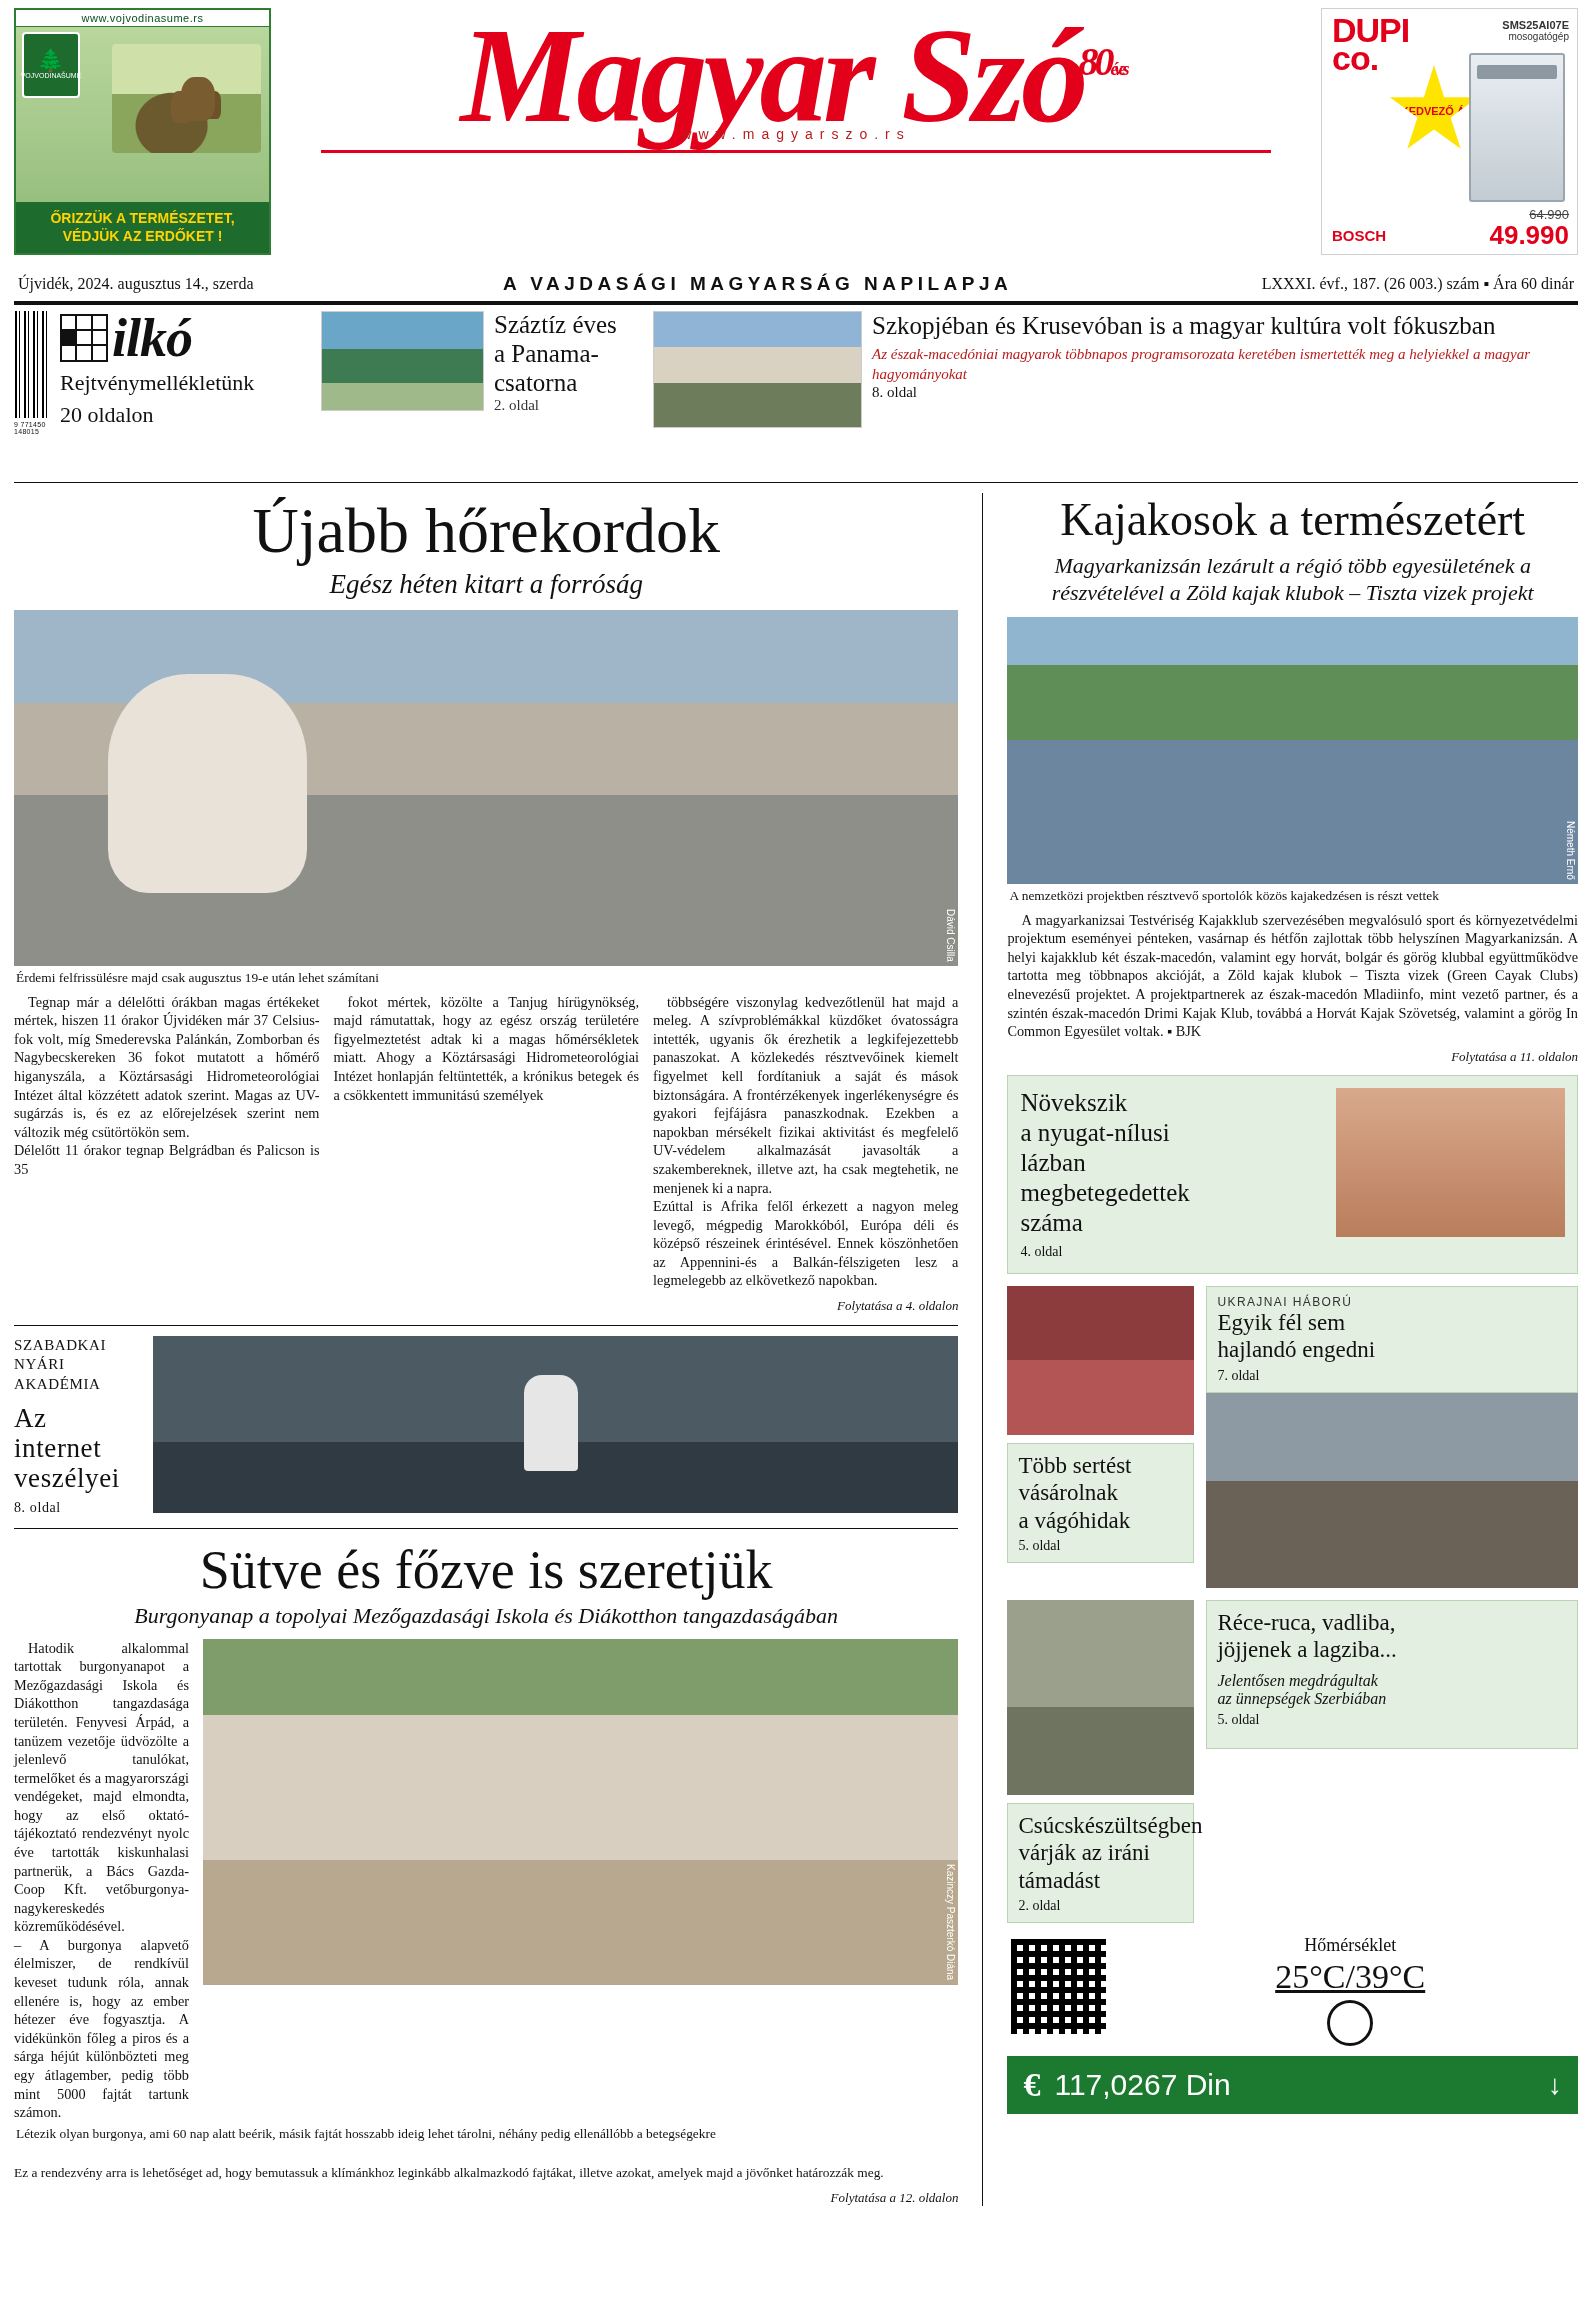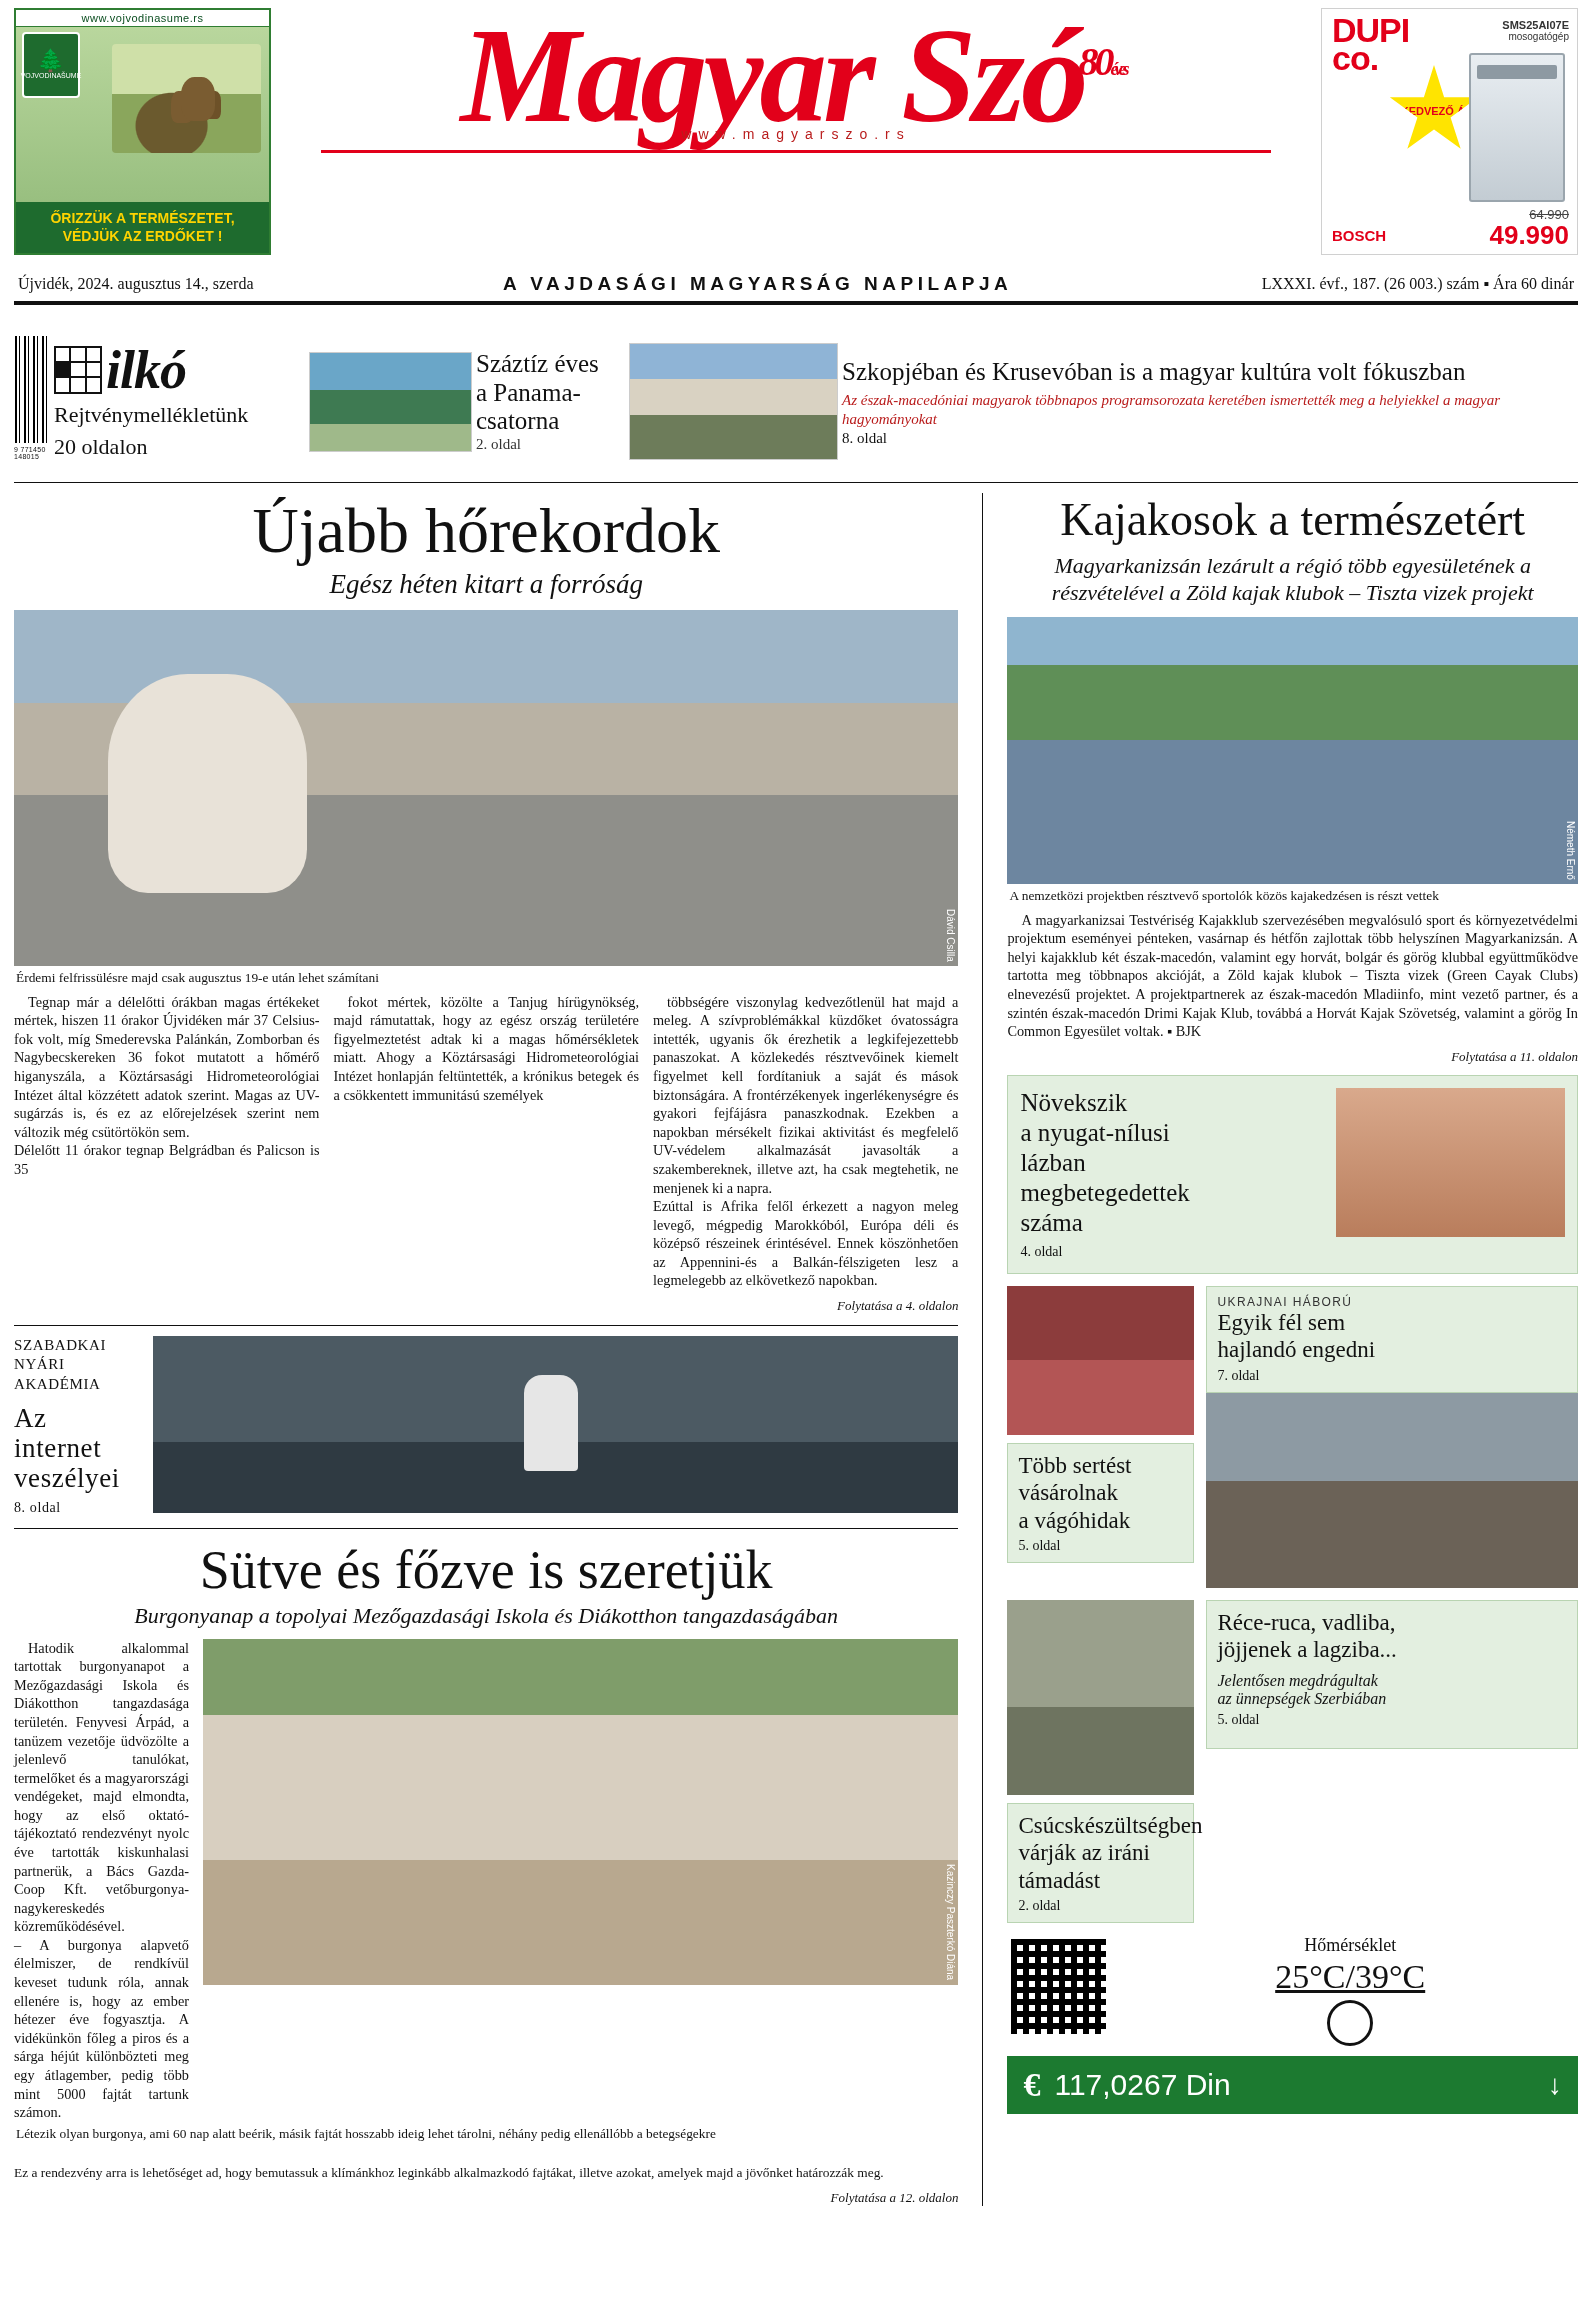--- a/index.html
+++ b/index.html
@@ -114,21 +114,21 @@
     font-family:"Liberation Serif", serif; font-size:16px; padding:2px 4px 6px 4px;
   }
   .datebar .center {
     font-family:"Liberation Sans",sans-serif; font-weight:bold; font-size:19px;
     letter-spacing:4.5px; color:#111;
   }
   .hr-thick{ height:4px; background:#111; }
   .hr-thin{ height:1px; background:#111; margin-top:2px; }
 
   
-  .teasers{ display:flex; gap:4px; padding:28px 0 10px 0; align-items:center; height:175px; }
+  .teasers{ display:flex; gap:10px; padding:6px 0 10px 0; align-items:flex-start; height:175px; }
   .barcode{ width:36px; height:131px; flex:none; display:flex; flex-direction:column; align-items:center; }
   .barcode .bars{
     width:34px; height:107px;
     background: repeating-linear-gradient(90deg,#000 0 2px,#fff 2px 4px,#000 4px 5px,#fff 5px 9px);
   }
   .barcode .num{ font-family:"Liberation Sans",sans-serif; font-size:7px; margin-top:3px; letter-spacing:0.3px; }
 
   .ilko{ width:251px; flex:none; }
   .ilko .logo{
     font-family:"Liberation Serif",serif; font-style:italic; font-weight:bold;

